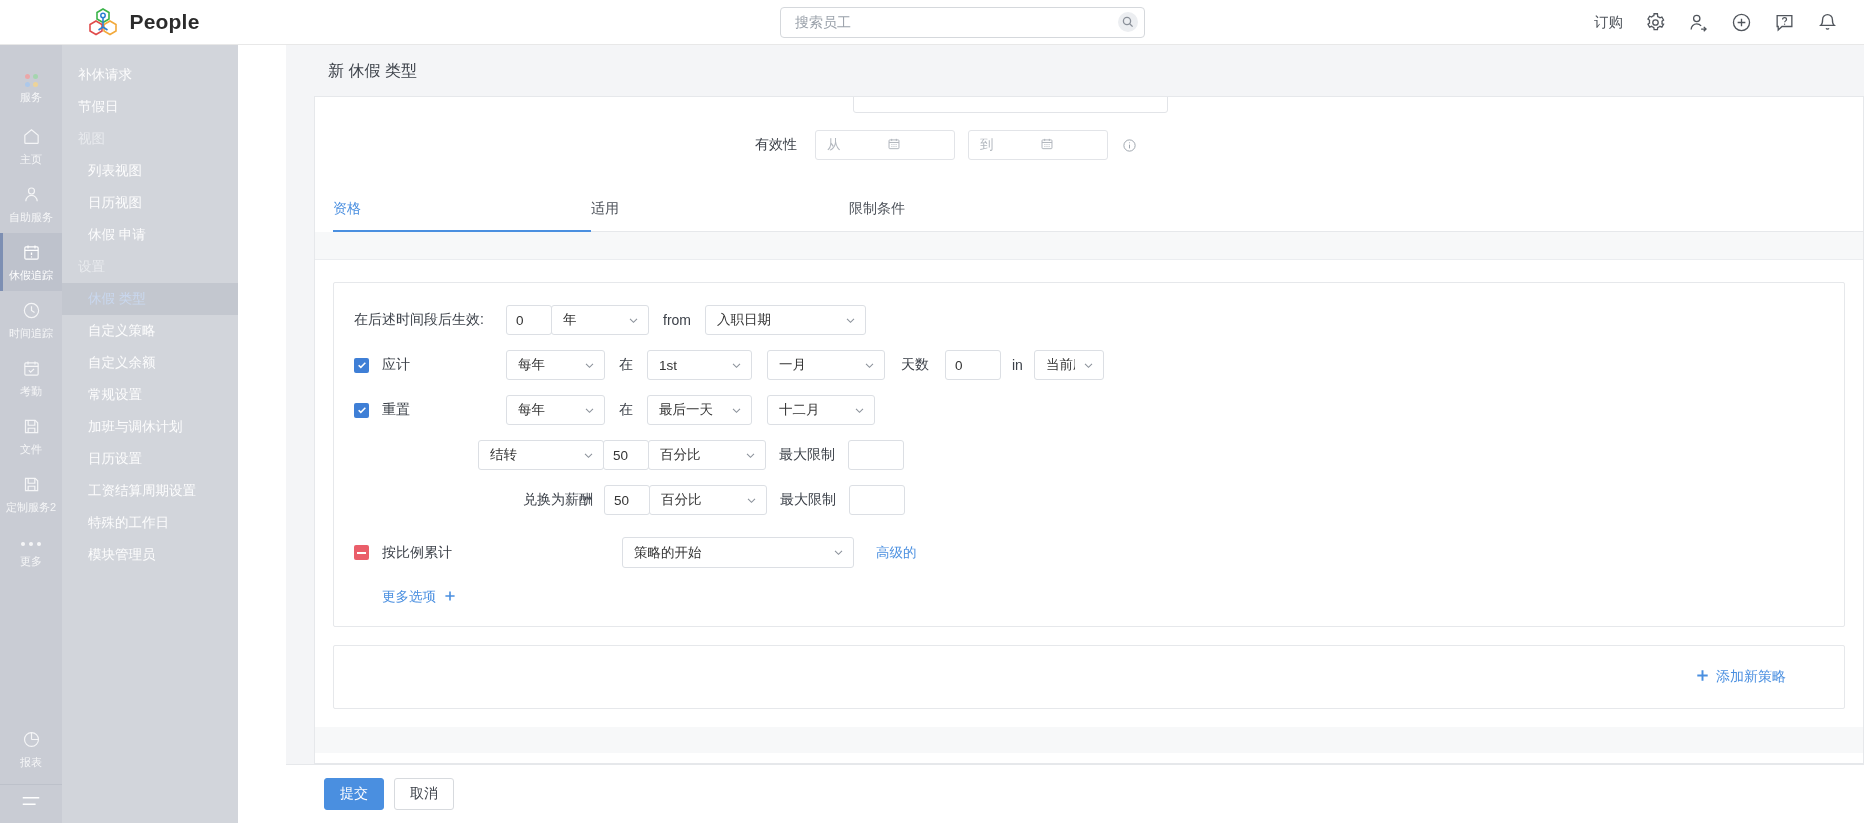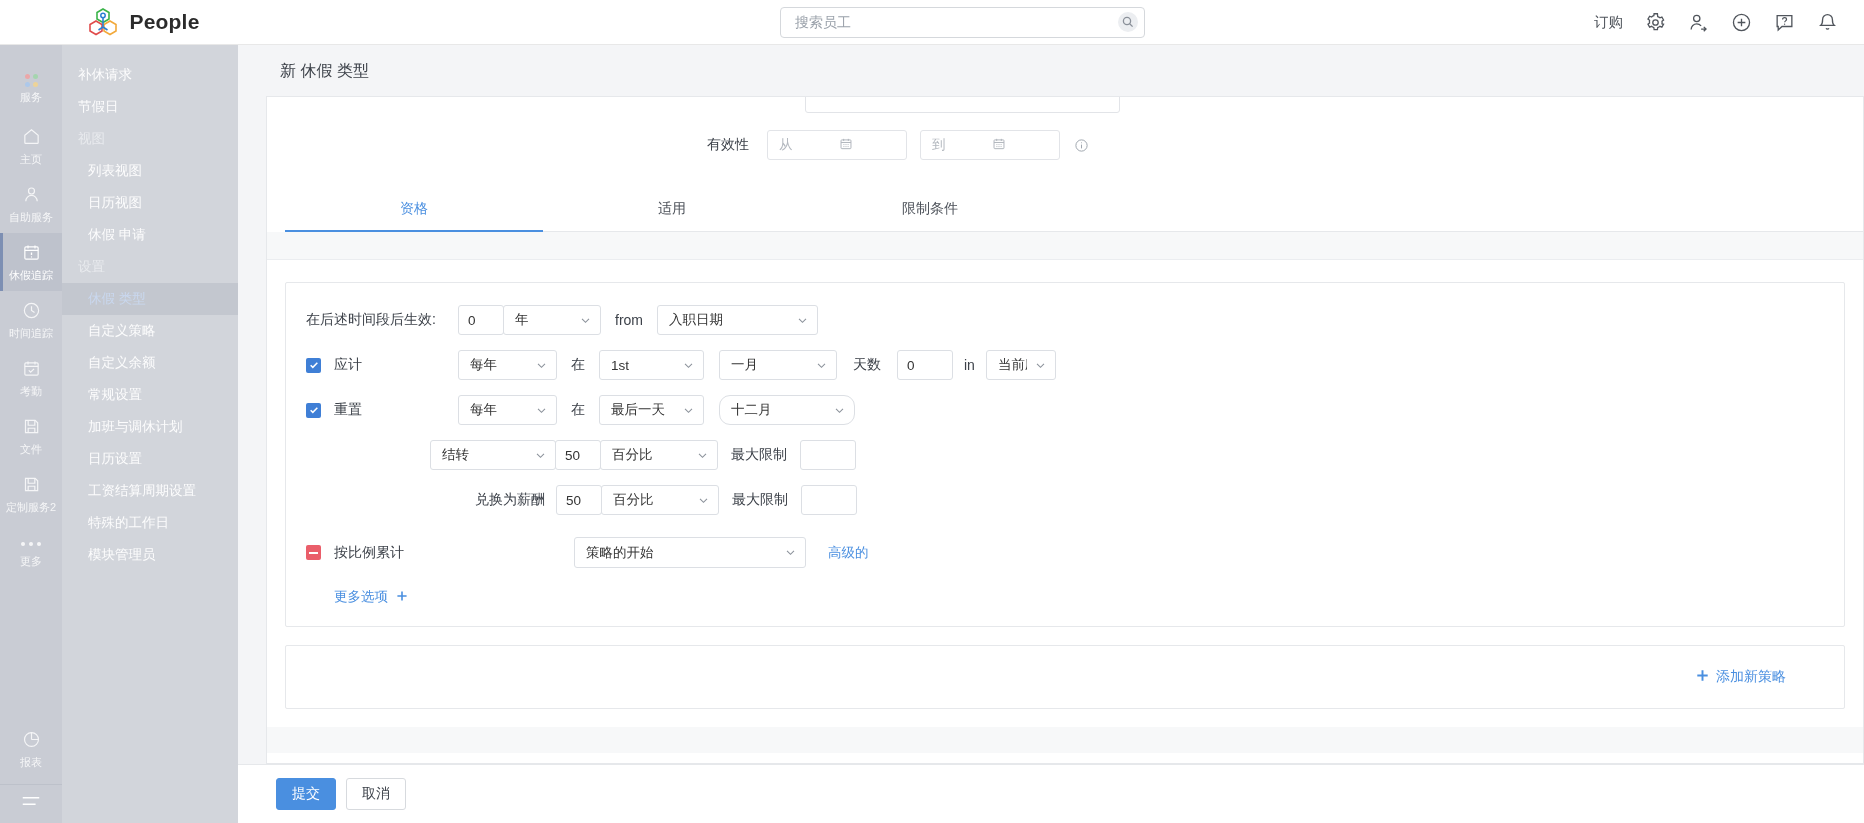--- a/index.html
+++ b/index.html
@@ -79,21 +79,21 @@
   }
   .subnav-group { font-size: 13.5px; color: #eceef1; padding: 7px 0 7px 16px; opacity: .85; }
   .subnav-item {
     font-size: 13.5px; color: #ffffff; padding: 7px 0 7px 26px; cursor: pointer; opacity: .95;
     white-space: nowrap;
   }
   .subnav-item.lvl1 { padding-left: 16px; }
   .subnav-item.selected { background: #c3c7cf; color: #c9d8f0; }
 
   
-  .main { flex: 1; min-width: 0; background: #f4f5f7; display: flex; flex-direction: column; position: relative; }
+  .main { flex: 1; min-width: 0; background: #f4f5f7; display: flex; flex-direction: column; position: relative; margin-left: 48px; }
   .main-inner { flex: 1; padding: 0 0 0 28px; display: flex; flex-direction: column; min-height: 0; }
 
   .page-title { font-size: 16px; color: #3c4149; padding: 16px 0 14px 14px; background: #f4f5f7; }
 
   .card {
     background: #ffffff; border: 1px solid #e6e8eb; border-left: 1px solid #e6e8eb;
     flex: 1; min-height: 0; display: flex; flex-direction: column; overflow: hidden;
   }
 
   .top-fields { padding: 0 0 0 0; }
@@ -110,21 +110,21 @@
   .date-input span { flex: 1; font-size: 13.5px; color: #b3b8bf; }
   .date-gap { width: 13px; }
   .info-i { margin-left: 14px; color: #9aa1aa; display: flex; align-items: center; }
 
   
   .tabs {
     display: flex; margin-top: 28px; border-bottom: 1px solid #e6e8eb;
     margin-left: 18px; margin-right: 0;
   }
   .tab {
-    width: 258px; text-align: center; font-size: 14px; color: #4c5159;
+    width: 258px; font-size: 14px; color: #4c5159;
     padding: 12px 0 13px; cursor: pointer; position: relative;
   }
   .tab.active { color: #4a8fe0; }
   .tab.active::after {
     content: ""; position: absolute; left: 0; right: 0; bottom: -1px; height: 2px; background: #4a8fe0;
   }
 
   .grey-strip { height: 28px; background: #f7f8f9; border-bottom: 1px solid #ebedf0; }
 
   
@@ -541,21 +541,21 @@
                 </div>
                 <span class="mini-lbl" style="margin:0 14px;">在</span>
                 <div class="sel" style="width:105px;">
                   <span class="cv">最后一天</span>
                   <span class="chev">
                     <svg width="11" height="11" viewBox="0 0 12 12" fill="none" stroke="#8c929b" stroke-width="1.2">
                         <path d="M2.2 4.3L6 8 9.8 4.3"></path>
                       </svg>
                   </span>
                 </div>
-                <div class="sel" style="width:136px;margin-left:15px;border-radius:11px;">
+                <div class="sel" style="width:108px;margin-left:15px;">
                   <span class="cv">十二月</span>
                   <span class="chev">
                     <svg width="11" height="11" viewBox="0 0 12 12" fill="none" stroke="#8c929b" stroke-width="1.2">
                         <path d="M2.2 4.3L6 8 9.8 4.3"></path>
                       </svg>
                   </span>
                 </div>
               </div>
 
               <div class="prow">

